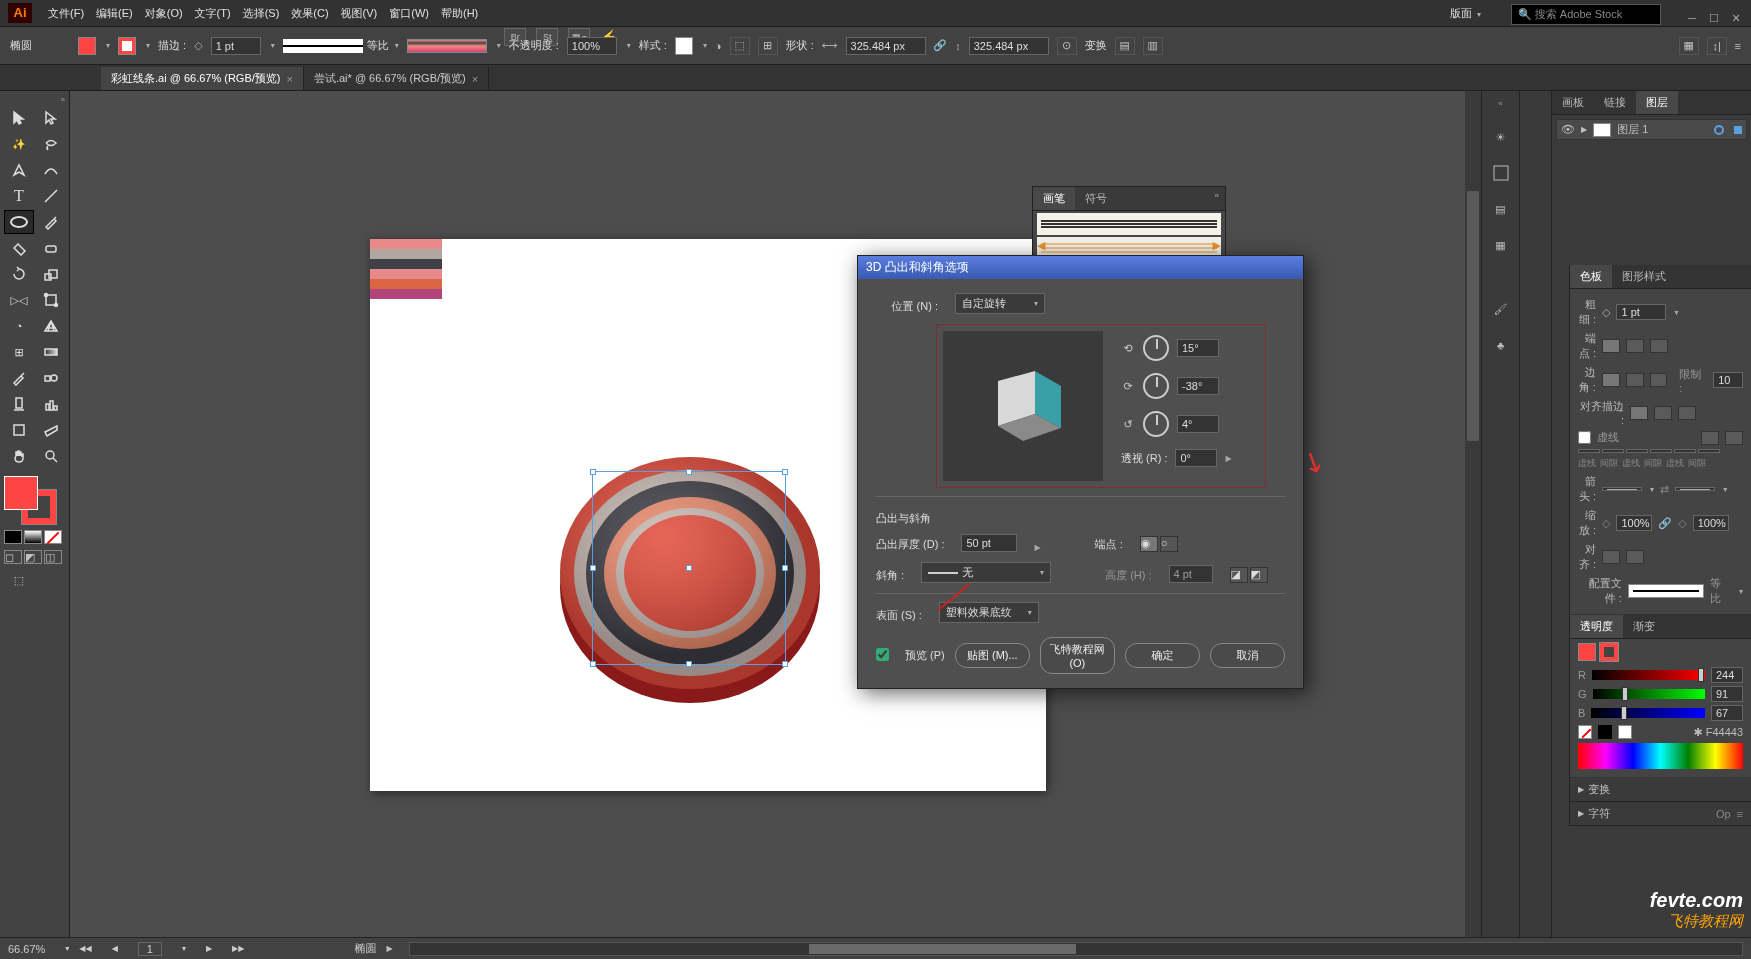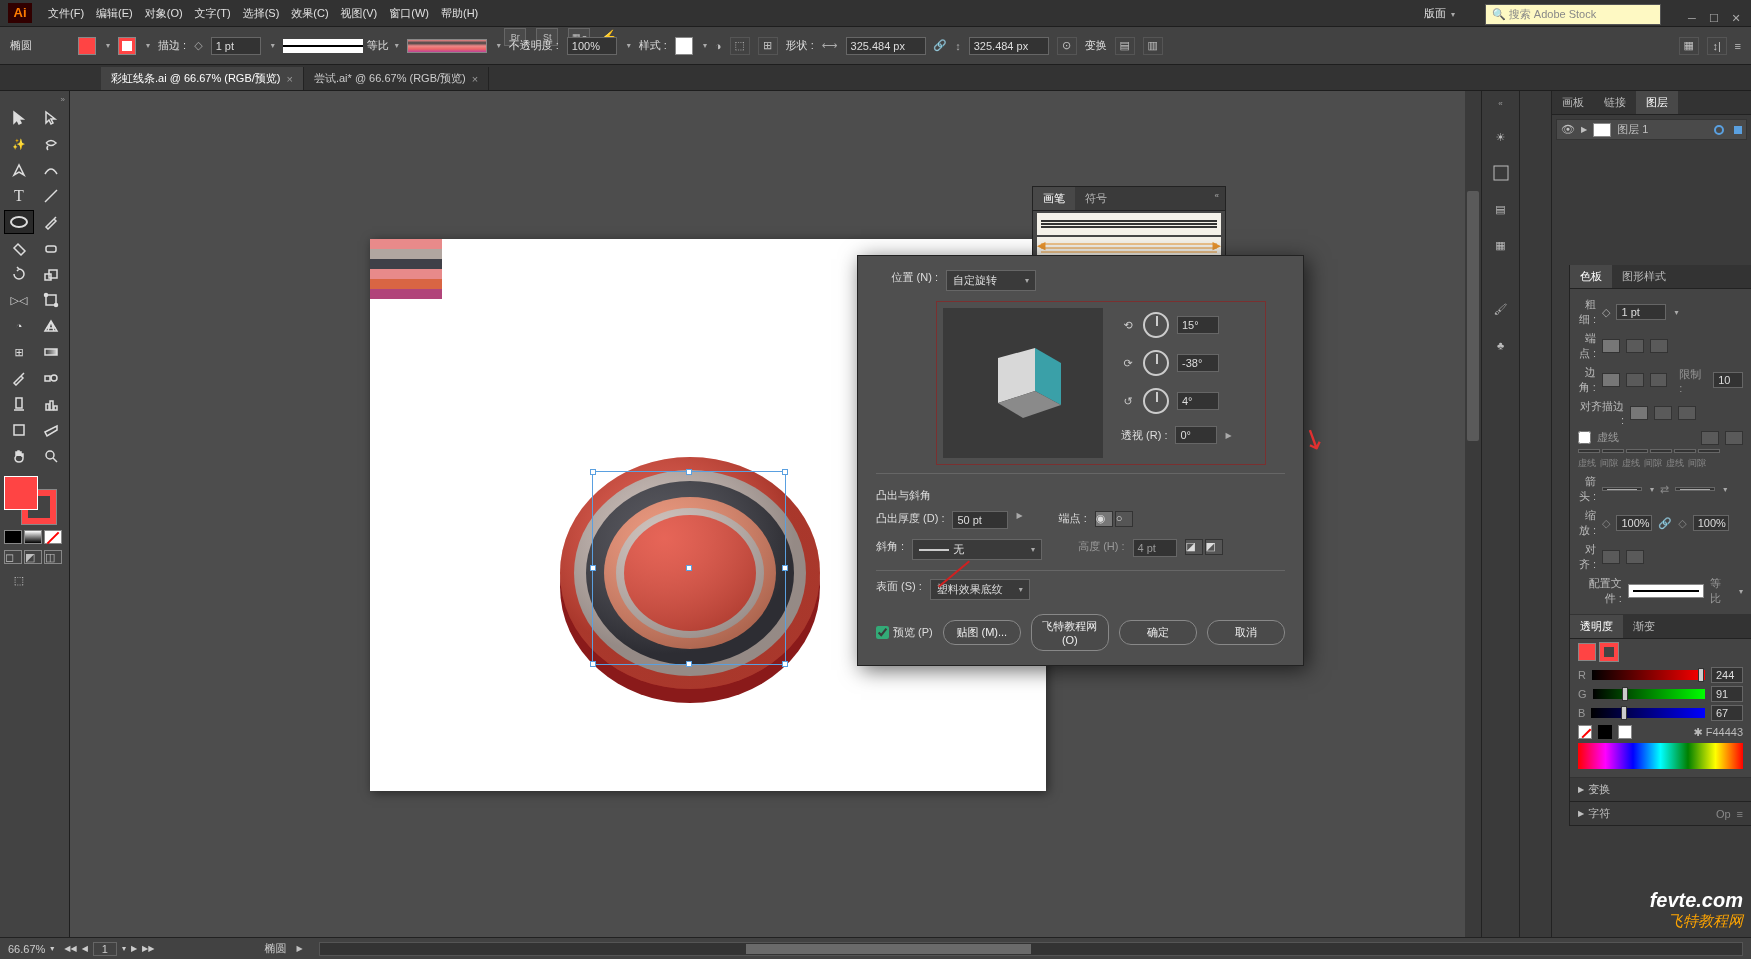--- a/index.html
+++ b/index.html
@@ -5,21 +5,21 @@
   * { box-sizing: border-box; margin: 0; padding: 0; font-family: "Microsoft YaHei", sans-serif; }
   body { background: #323232; color: #c0c0c0; font-size: 11px; width: 1751px; height: 959px; overflow: hidden; position: relative; }
   
   
   .menubar { background: #323232; height: 27px; display: flex; align-items: center; padding: 0 8px; border-bottom: 1px solid #1e1e1e; }
   .ai-logo { width: 24px; height: 20px; background: #310000; color: #ff7c00; font-weight: bold; text-align: center; line-height: 20px; font-size: 13px; margin-right: 10px; }
   .menu-item { padding: 4px 6px; color: #e0e0e0; cursor: pointer; }
   .menu-icons { margin-left: 20px; display: flex; gap: 10px; align-items: center; margin-top: 48px; }
   .menu-icon-box { width: 22px; height: 18px; background: #4a4a4a; border: 1px solid #666; display: flex; align-items: center; justify-content: center; font-size: 9px; }
   .menubar-right { margin-left: auto; display: flex; align-items: flex-end; gap: 24px; }
-  .search-box { background: #fef9c3; border: 1px solid #555; padding: 2px 6px; width: 176px; color: #888; font-size: 11px; }
+  .search-box { background: #000000; border: 1px solid #555; padding: 2px 6px; width: 150px; color: #888; font-size: 11px; }
   .window-controls { display: flex; gap: 8px; }
   .winbtn { width: 14px; height: 12px; color: #aaa; text-align: center; line-height: 10px; }
 
   
   .options-bar { background: #424242; height: 38px; display: flex; align-items: center; padding: 0 10px; border-bottom: 1px solid #1e1e1e; gap: 8px; }
   .opt-label { color: #ddd; font-size: 11px; }
   .swatch { width: 18px; height: 18px; border: 1px solid #888; }
   .swatch.red { background: #f44; }
   .swatch.stroke { background: #fff; box-shadow: inset 0 0 0 3px #f44; }
   .opt-input { background: #333; border: 1px solid #666; color: #ddd; padding: 2px 4px; width: 50px; font-size: 11px; }
@@ -85,41 +85,41 @@
   
   .brushes-panel { position: absolute; left: 1032px; top: 186px; width: 194px; background: #484848; border: 1px solid #222; z-index: 5; }
   .brushes-panel .panel-tabs { background: #3a3a3a; }
   .brush-strip { height: 22px; margin: 2px 4px; background: #f5f2ea; position: relative; }
   .brush-strip .bar { position: absolute; left:4px; right:4px; top: 50%; height:2px; transform: translateY(-50%); }
 
   
   .dialog { position: absolute; left: 857px; top: 255px; width: 447px; background: #4f4f4f; border: 1px solid #222; box-shadow: 4px 4px 20px rgba(0,0,0,0.6); z-index: 10; }
   .dialog-title { background: linear-gradient(#5a7de0, #3a5bb0); color: #fff; padding: 3px 8px; font-size: 12px; }
   .dialog-body { padding: 14px 18px; color: #ddd; }
-  .dlg-row { display: flex; align-items: flex-start; margin-bottom: 10px; gap: 8px; }
+  .dlg-row { display: flex; align-items: flex-end; margin-bottom: 10px; gap: 17px; }
   .dlg-label { width: 62px; text-align: right; font-size: 11px; }
   .dlg-select { background: #3a3a3a; border: 1px solid #666; padding: 2px 6px; color: #ddd; width: 80px; font-size: 11px; display:flex; justify-content:space-between; align-items:center;}
   .rotation-area { display: flex; gap: 18px; padding: 6px; border: 1px solid #7a3030; margin-left: 60px; width: 330px; }
   .cube-preview { width: 160px; height: 150px; background: #3a3a3a; display:flex; align-items:center; justify-content:center; }
   .cube-preview svg { width: 100px; height: 100px; }
   .angle-controls { display: flex; flex-direction: column; gap: 12px; padding-top: 4px; }
   .angle-row { display: flex; align-items: center; gap: 8px; }
   .angle-icon { width: 14px; text-align: center; color: #ccc; }
   .dial { width: 26px; height: 26px; border: 2px solid #ccc; border-radius: 50%; position: relative; }
   .dial::after { content:''; position:absolute; width:2px; height:10px; background:#ccc; left:50%; top:2px; transform-origin: bottom center;}
   .angle-input { background: #333; border: 1px solid #666; color: #ddd; padding: 2px 4px; width: 42px; font-size: 11px; }
   .annot-arrow { position: absolute; color: #e03030; font-size: 28px; }
   .section-title { margin: 14px 0 8px 0; color: #ddd; font-size: 11px; }
   .hr { border-top: 1px solid #666; margin: 8px 0; }
   .cap-toggle { display: flex; gap: 2px; }
   .cap-btn { width: 18px; height: 16px; background: #555; border: 1px solid #333; }
   .cap-btn.active { background: #777; }
   .dlg-buttons { display: flex; gap: 10px; margin-top: 14px; align-items: center; }
   .dlg-btn { flex:1; background: #4a4a4a; border: 1px solid #888; border-radius: 12px; padding: 4px 8px; color: #eee; text-align: center; font-size: 11px; cursor:pointer; }
-  .preview-chk { display: flex; align-items: center; gap: 4px; }
+  .preview-chk { display: flex; align-items: flex-start; gap: 16px; }
   .preview-chk input { accent-color: #3a7; }
 
   
   .far-right-panels { position: absolute; right: 0; top: 265px; width: 182px; background: #444; border-left: 1px solid #222; z-index: 4; }
   .frp-section { padding: 4px 8px; border-bottom: 1px solid #333; font-size: 11px; color: #999;}
   .frp-row { display: flex; align-items: center; gap: 6px; margin: 4px 0; }
   .frp-label { width: 18px; text-align: right; color: #bbb;}
   .frp-input { background: #333; border: 1px solid #666; color: #ddd; padding: 1px 4px; width: 50px; font-size: 11px; }
   .mini-btn { width: 18px; height: 14px; background: #5a5a5a; border: 1px solid #333; }
   .mini-btn.active { background: #777; }
@@ -130,21 +130,21 @@
   .slider-thumb { position: absolute; width: 6px; height: 14px; background: #ccc; top: -2px; border:1px solid #333;}
   .spectrum { height: 26px; background: linear-gradient(to right, red, magenta, blue, cyan, green, yellow, red); margin: 4px 0; }
   .hex-display { text-align: right; color: #bbb; font-size: 11px;}
   .accordion { background: #3a3a3a; padding: 4px 8px; border-bottom: 1px solid #222; display: flex; align-items: center;}
   .accordion .caret { margin-right: 4px; font-size: 8px;}
   .stroke-equal-preview{ width:80px; height:14px; background:#fff; position:relative; border:1px solid #888;}
   .stroke-equal-preview::after{content:'';position:absolute;left:4px;right:4px;top:50%;transform:translateY(-1px);border-top:2px solid #000;}
 
   
   .statusbar { position: absolute; bottom: 0; left: 0; right: 0; height: 22px; background: #424242; display: flex; align-items: center; padding: 0 8px; border-top: 1px solid #222; gap: 10px; font-size: 11px;}
-  .status-chunk { display: flex; align-items: center; gap: 5px; color: #ccc; }
+  .status-chunk { display: flex; align-items: center; gap: 20px; color: #ccc; }
   .status-caret { font-size: 8px; }
   .hscroll { flex:1; height: 14px; background: #333; border: 1px solid #555; position: relative; margin-left: 6px;}
   .hscroll-thumb { position:absolute; top:1px; bottom:1px; left:30%; width: 20%; background:#6a6a6a; }
 
   .watermark { position: absolute; right: 4px; bottom: 24px; color: #fff; font-style: italic; padding: 4px; z-index:20; text-align:right;}
   .watermark .big { font-size: 20px; font-weight: bold; color: #fff; font-style: italic;}
   .watermark .sub { font-size: 15px; color: orange;}
 
   .lbl-dim { color: #999;}
   .red-slash { position: absolute; width: 40px; height: 2px; background: #d02020; transform: rotate(-40deg); }
@@ -485,20 +485,21 @@
       <div class="bar" style="background:#333;box-shadow:0 -3px #333,0 3px #333"></div>
     </div>
   <div class="brush-strip">
       <div class="bar" style="background:#e7932e;height:1px;box-shadow:0 -4px #e7932e,0 4px #e7932e"></div>
       <span style="position:absolute;left:0;top:2px;color:#e7932e">◀</span>
       <span style="position:absolute;right:0;top:2px;color:#e7932e">▶</span>
     </div>
 </div>
 
 <div class="dialog">
+  <div class="dialog-title">3D 凸出和斜角选项</div>
   <div class="dialog-body">
     <div class="dlg-row">
       <span class="dlg-label">位置 (N) :</span>
       <div class="dlg-select" style="width:90px">
           <span>自定旋转</span>
           <span class="dropdown-caret">▾</span>
         </div>
     </div>
     <div class="rotation-area" style="position:relative">
       <div class="cube-preview">

